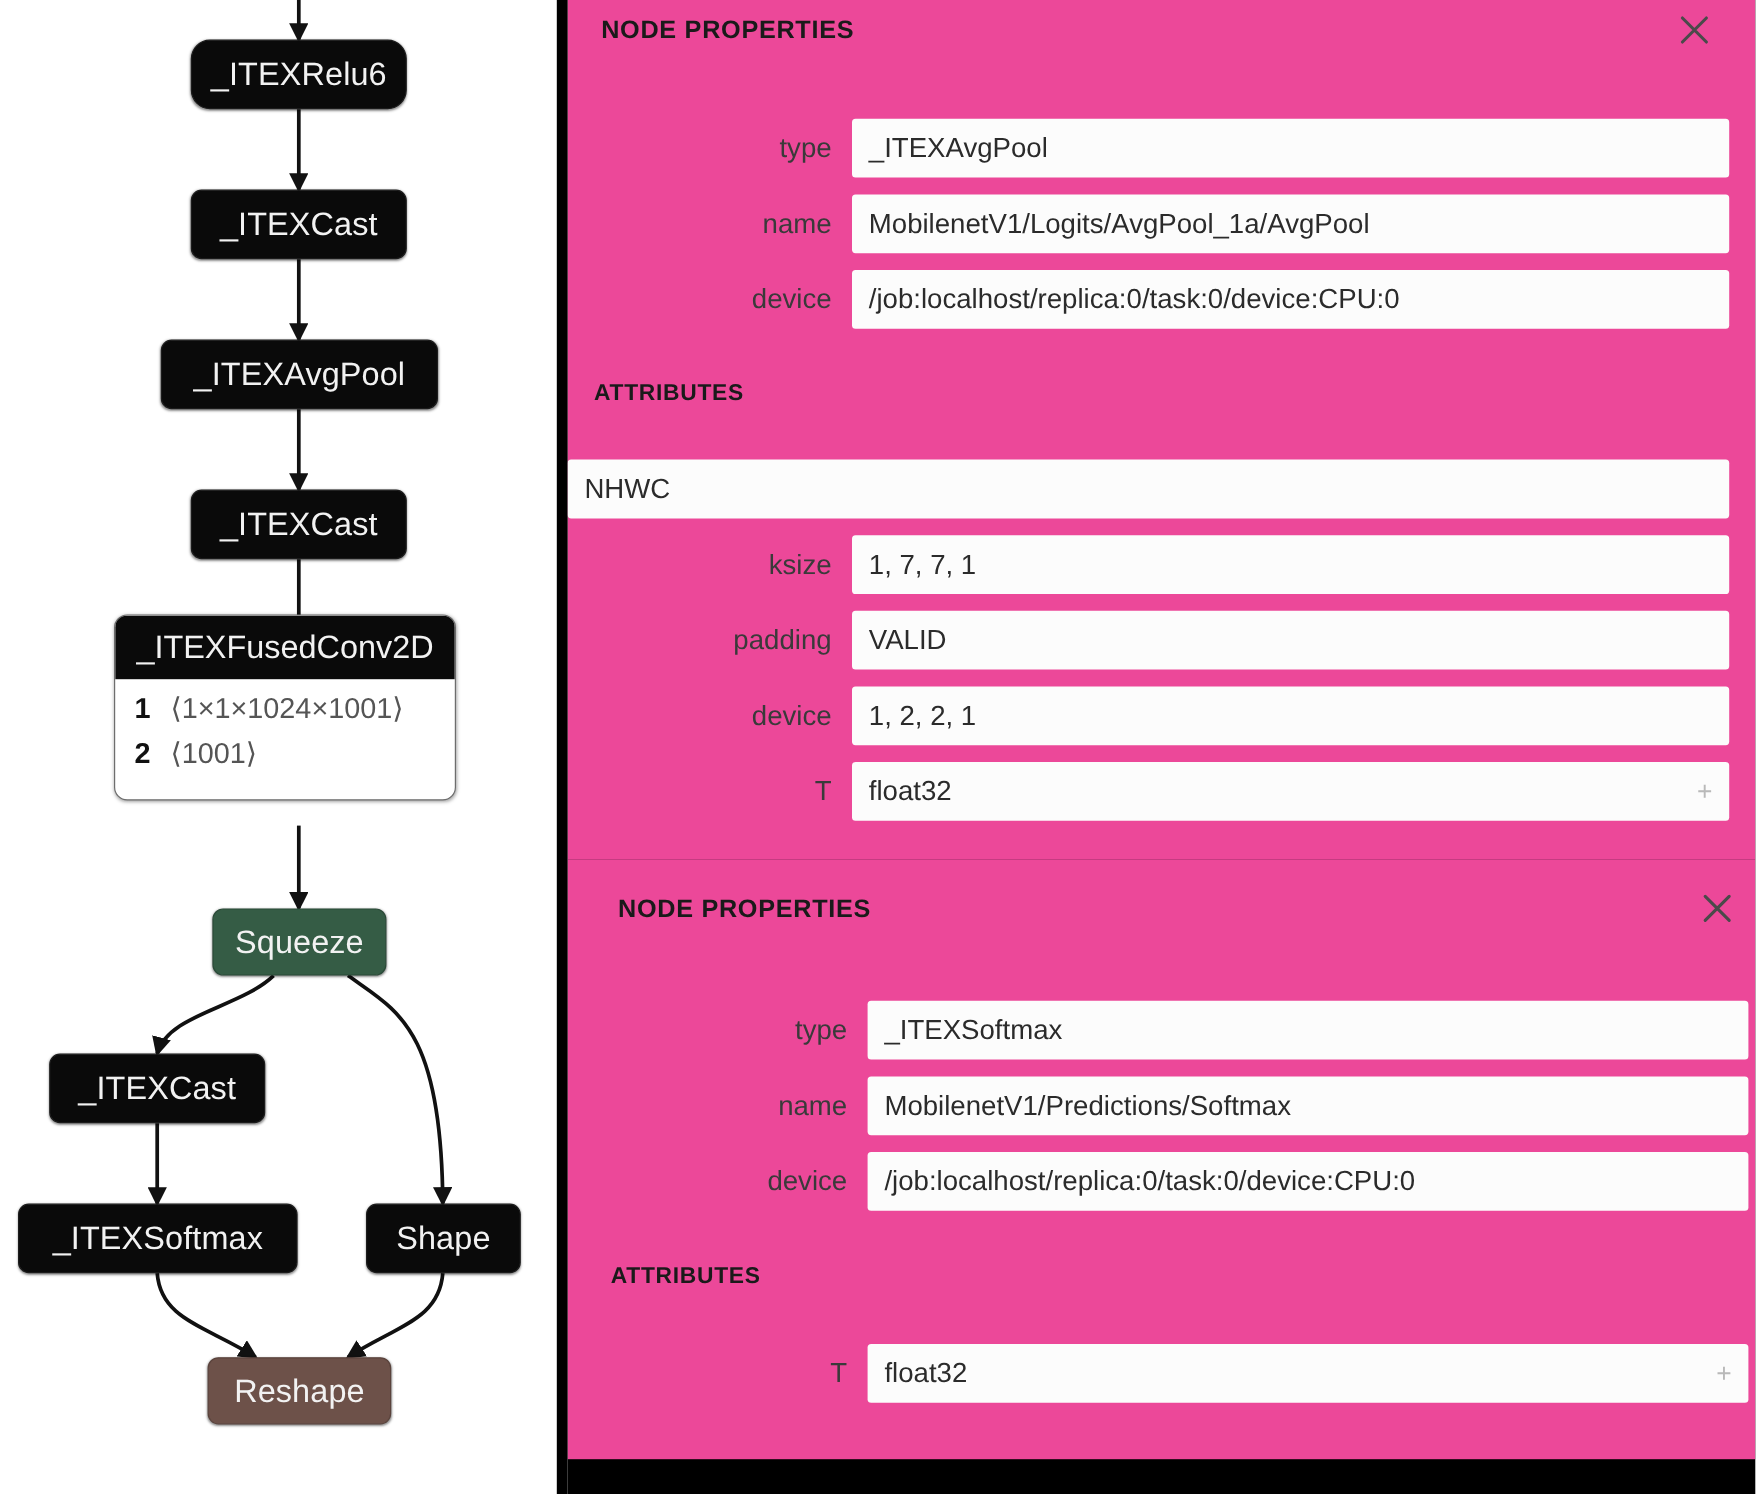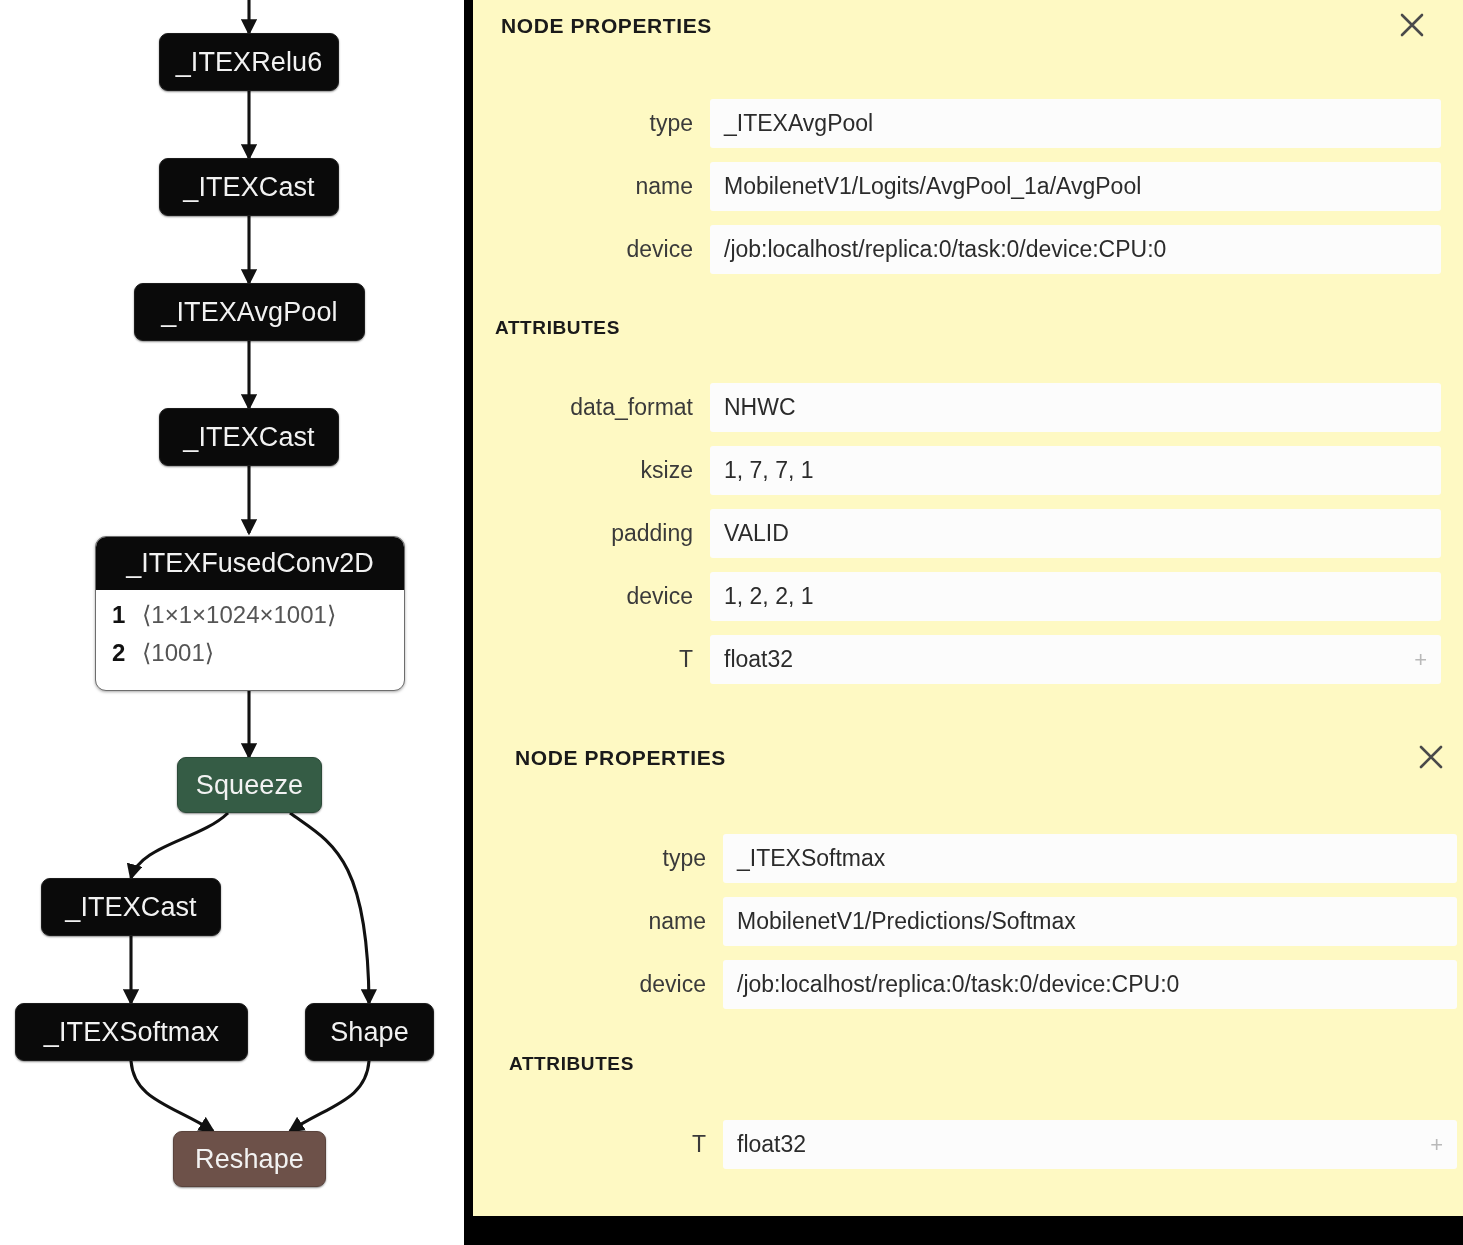--- a/index.html
+++ b/index.html
@@ -91,21 +91,21 @@
   
   #sidebar {
     position: absolute;
     left: 473px; top: 0;
     width: 990px; height: 1245px;
     background: #000000;
     overflow: hidden;
   }
   .panel {
     position: absolute;
-    background: #fef9c3;
+    background: #ec4899;
   }
   #panel-1 { left: 0; top: 0; width: 990px; height: 716px; }
   #panel-2 { left: 0; top: 716px; width: 990px; height: 500px; }
 
   .panel-title {
     position: absolute;
     font-size: 21px;
     font-weight: bold;
     color: #1a1a1a;
     letter-spacing: .6px;
@@ -195,37 +195,37 @@
         <path d="M 290 813 C 330 842, 368 855, 369 1003"></path>
 
         <line x1="131" y1="936" x2="131" y2="1003"></line>
 
         <path d="M 131 1061 C 134 1100, 172 1105, 213 1131"></path>
 
         <path d="M 369 1061 C 366 1100, 330 1105, 290 1131"></path>
       </g>
     </svg>
 
-    <div class="gnode" style="left:159px; top:33px; width:180px; height:58px;">
+    <div class="gnode" style="left:159px; top:33px; width:180px; height:58px;border-radius:16px;">
       <span>_ITEXRelu6</span>
     </div>
 
     <div class="gnode" style="left:159px; top:158px; width:180px; height:58px;">
       <span>_ITEXCast</span>
     </div>
 
     <div class="gnode" style="left:134px; top:283px; width:231px; height:58px;">
       <span>_ITEXAvgPool</span>
     </div>
 
     <div class="gnode" style="left:159px; top:408px; width:180px; height:58px;">
       <span>_ITEXCast</span>
     </div>
 
-    <div class="gnode-box" style="left:95px; top:536px; width:310px; height:155px;">
+    <div class="gnode-box" style="left:95px; top:512px; width:285px; height:155px;">
       <div class="hdr">_ITEXFusedConv2D</div>
       <div class="rows">
         <div class="row">
           <span class="idx">1</span>
           <span class="shape">⟨1×1×1024×1001⟩</span>
         </div>
         <div class="row">
           <span class="idx">2</span>
           <span class="shape">⟨1001⟩</span>
         </div>
@@ -279,21 +279,20 @@
       </div>
 
       <div class="field-row" style="left:0px; top:225px; width:968px;">
         <div class="field-label" style="width:237px;">device</div>
         <div class="field-value">/job:localhost/replica:0/task:0/device:CPU:0</div>
       </div>
 
       <div class="section-title" style="left:22px; top:317px;">ATTRIBUTES</div>
 
       <div class="field-row" style="left:0px; top:383px; width:968px;">
-        <div class="field-label" style="width:237px;">data_format</div>
         <div class="field-value">NHWC</div>
       </div>
 
       <div class="field-row" style="left:0px; top:446px; width:968px;">
         <div class="field-label" style="width:237px;">ksize</div>
         <div class="field-value">1, 7, 7, 1</div>
       </div>
 
       <div class="field-row" style="left:0px; top:509px; width:968px;">
         <div class="field-label" style="width:237px;">padding</div>

